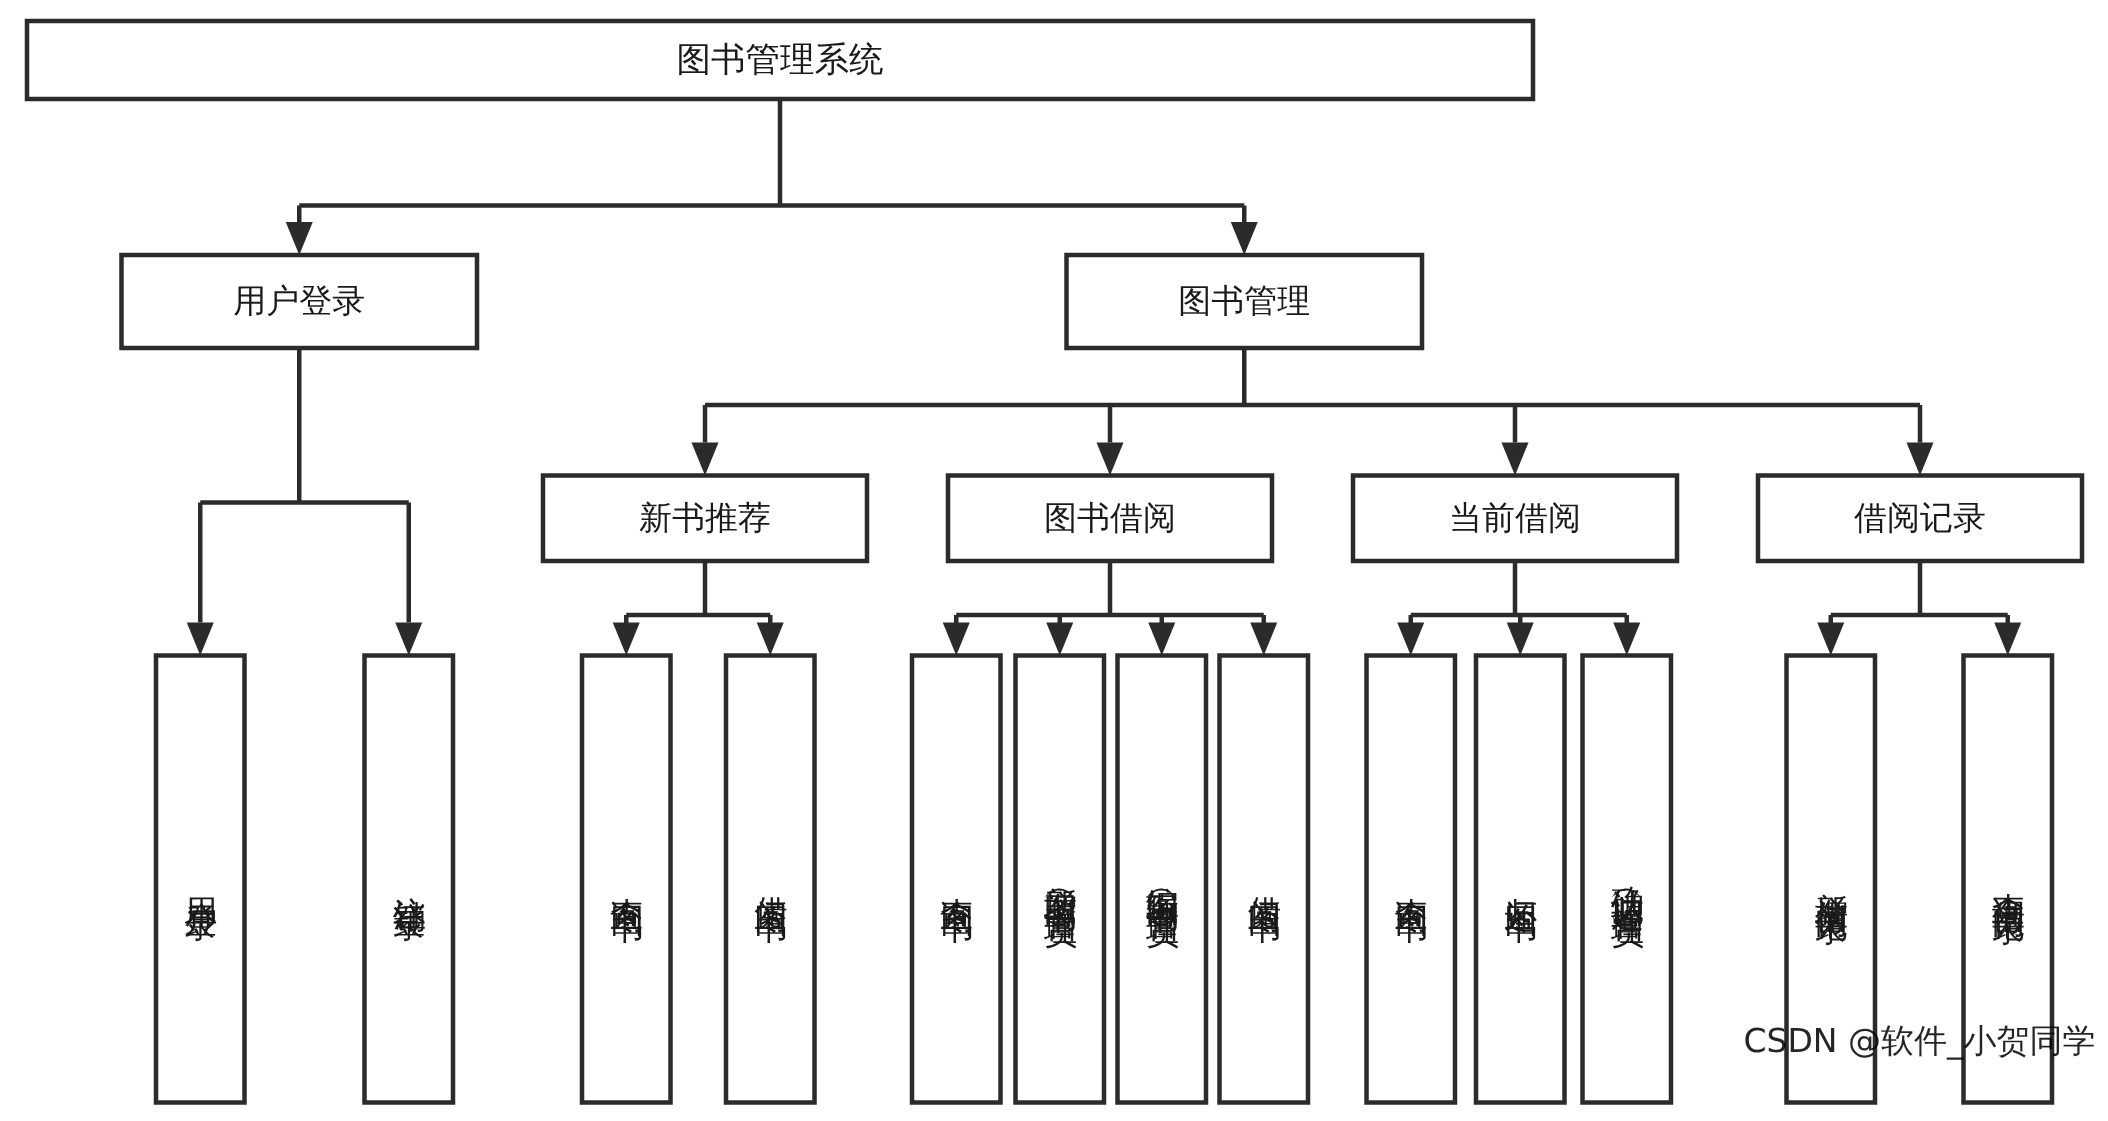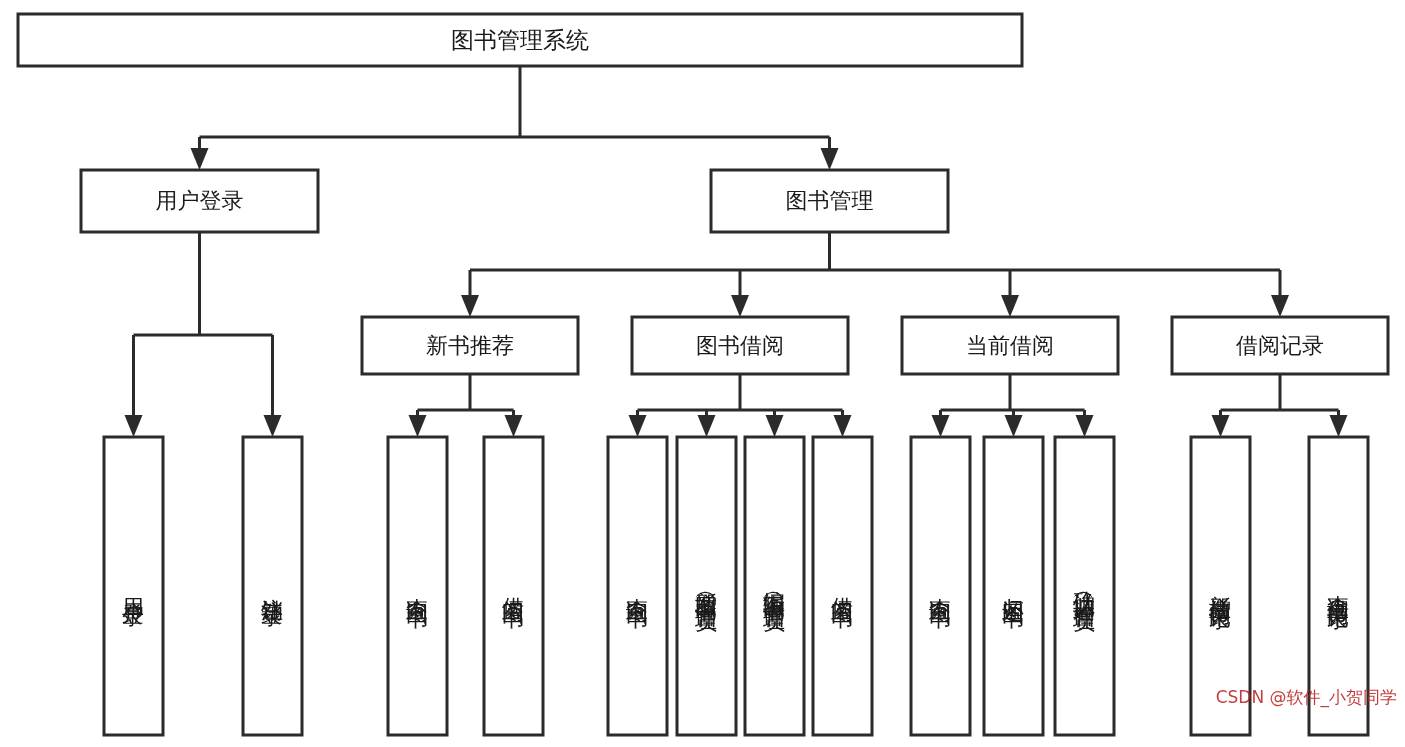--- a/index.html
+++ b/index.html
@@ -48,22 +48,22 @@
     stroke-width:3;
     fill:none;
   }
   .arrow-head{fill:#2b2b2b;}
 
   #watermark{
     position:absolute;
     right:8px;
     bottom:4px;
     font-family:"DejaVu Sans","Liberation Sans",sans-serif;
-    font-size:17px;
-    color:#b91c1c;
+    font-size:22px;
+    color:#000000;
     opacity:.85;
     white-space:nowrap;
     pointer-events:none;
   }
 </style>
 </head>
 <body>
 
 <div id="diagram-root">
 

